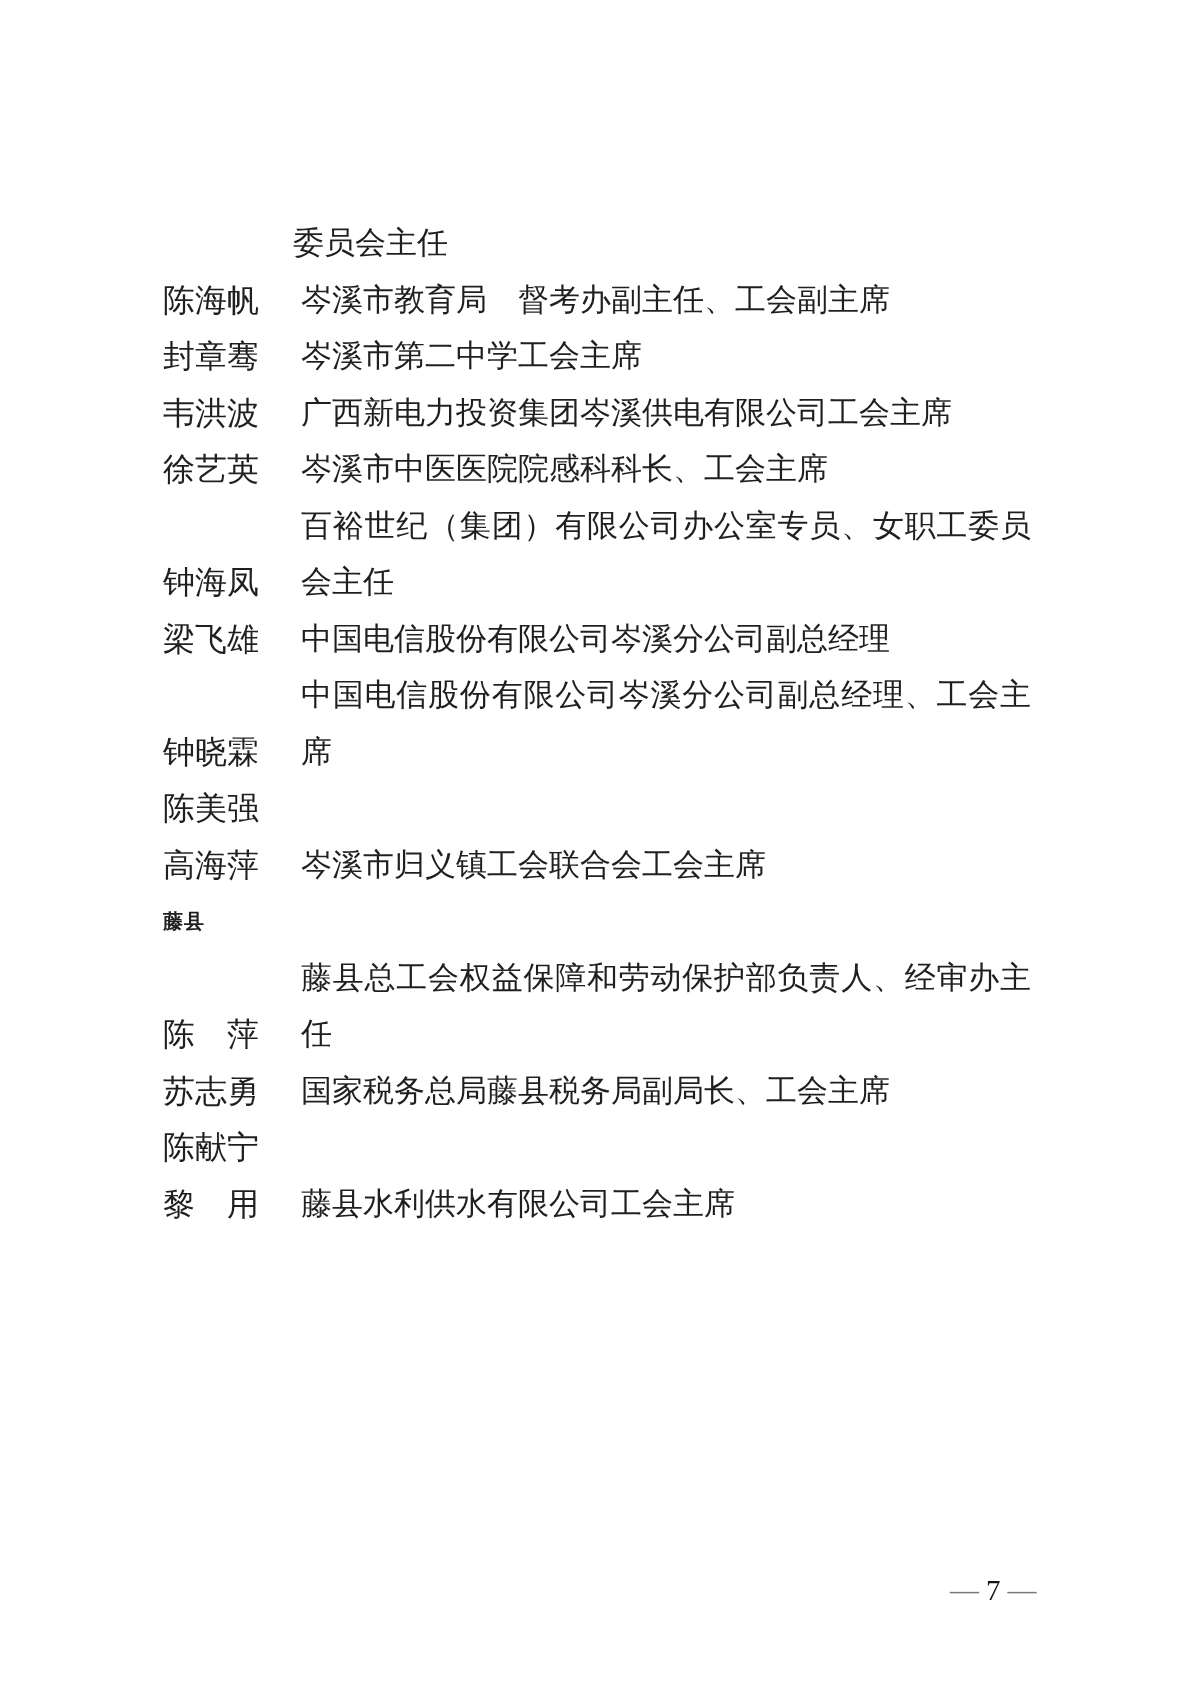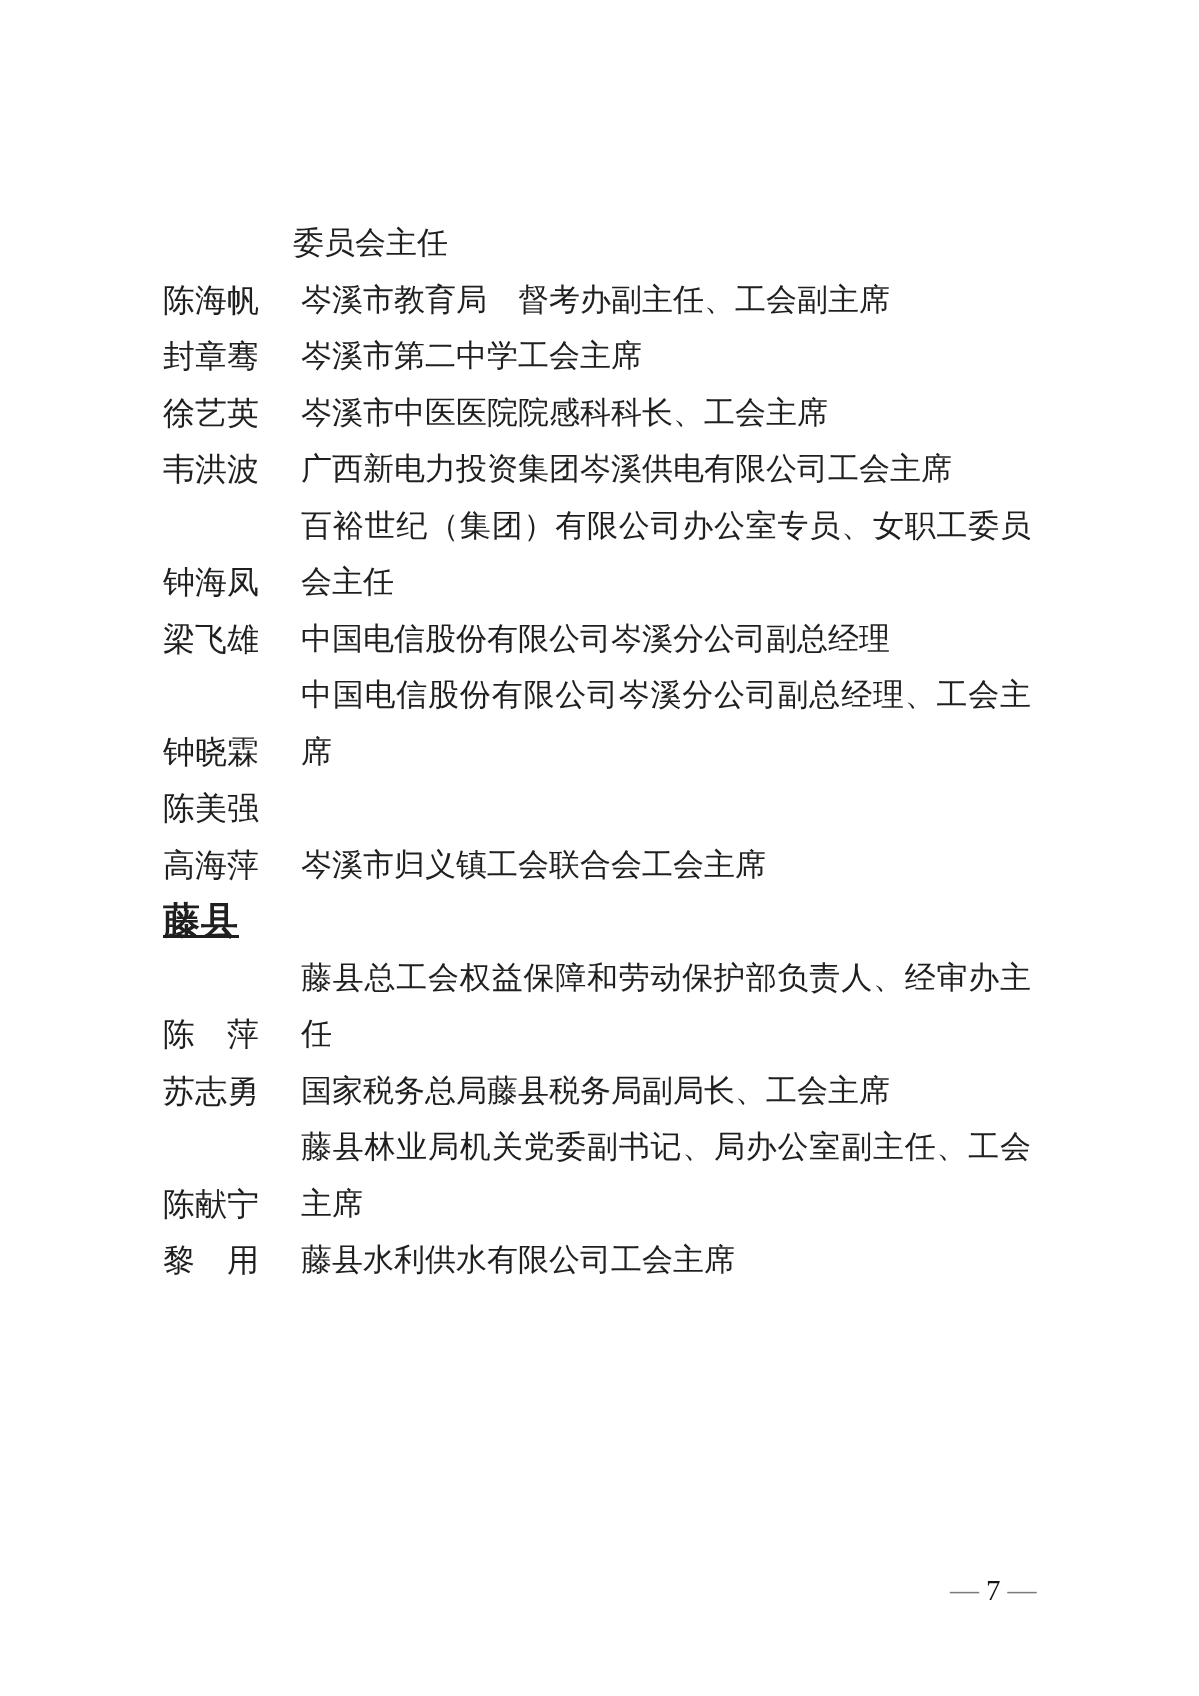--- a/index.html
+++ b/index.html
@@ -42,23 +42,22 @@
   }
   .title {
     margin-left: 42px;
     width: 730px;
     text-align: justify;
     text-justify: inter-character;
   }
   .section-header {
     font-weight: bold;
     font-family: "Liberation Sans", "DejaVu Sans", sans-serif;
-    font-size: 37px;
+    font-size: 20px;
     letter-spacing: 1px;
-    text-decoration: underline;
   }
   .page-num {
     position: absolute;
     top: 1572px;
     left: 950px;
     display: flex;
     align-items: center;
     font-size: 29px;
     line-height: 36px;
   }
@@ -84,26 +83,26 @@
       </div>
       <div class="row">
         <div class="name">陈海帆</div>
         <div class="title">岑溪市教育局　督考办副主任、工会副主席</div>
       </div>
       <div class="row">
         <div class="name">封章骞</div>
         <div class="title">岑溪市第二中学工会主席</div>
       </div>
       <div class="row">
+        <div class="name">韦洪波</div>
+        <div class="title">广西新电力投资集团岑溪供电有限公司工会主席</div>
+      </div>
+      <div class="row">
         <div class="name">徐艺英</div>
         <div class="title">岑溪市中医医院院感科科长、工会主席</div>
-      </div>
-      <div class="row">
-        <div class="name">韦洪波</div>
-        <div class="title">广西新电力投资集团岑溪供电有限公司工会主席</div>
       </div>
       <div class="row">
         <div class="name">钟海凤</div>
         <div class="title">百裕世纪（集团）有限公司办公室专员、女职工委员会主任</div>
       </div>
       <div class="row">
         <div class="name">梁飞雄</div>
         <div class="title">中国电信股份有限公司岑溪分公司副总经理</div>
       </div>
       <div class="row">
@@ -121,21 +120,20 @@
       <div class="row">
         <div class="name">陈　萍</div>
         <div class="title">藤县总工会权益保障和劳动保护部负责人、经审办主任</div>
       </div>
       <div class="row">
         <div class="name">苏志勇</div>
         <div class="title">国家税务总局藤县税务局副局长、工会主席</div>
       </div>
       <div class="row">
         <div class="name">陈献宁</div>
-        <div class="title">藤县林业局机关党委副书记、局办公室副主任、工会主席</div>
       </div>
       <div class="row">
         <div class="name">黎　用</div>
         <div class="title">藤县水利供水有限公司工会主席</div>
       </div>
     </div>
 
   <div class="page-num">
     <span class="dash">—</span>
     <span class="num">7</span>

